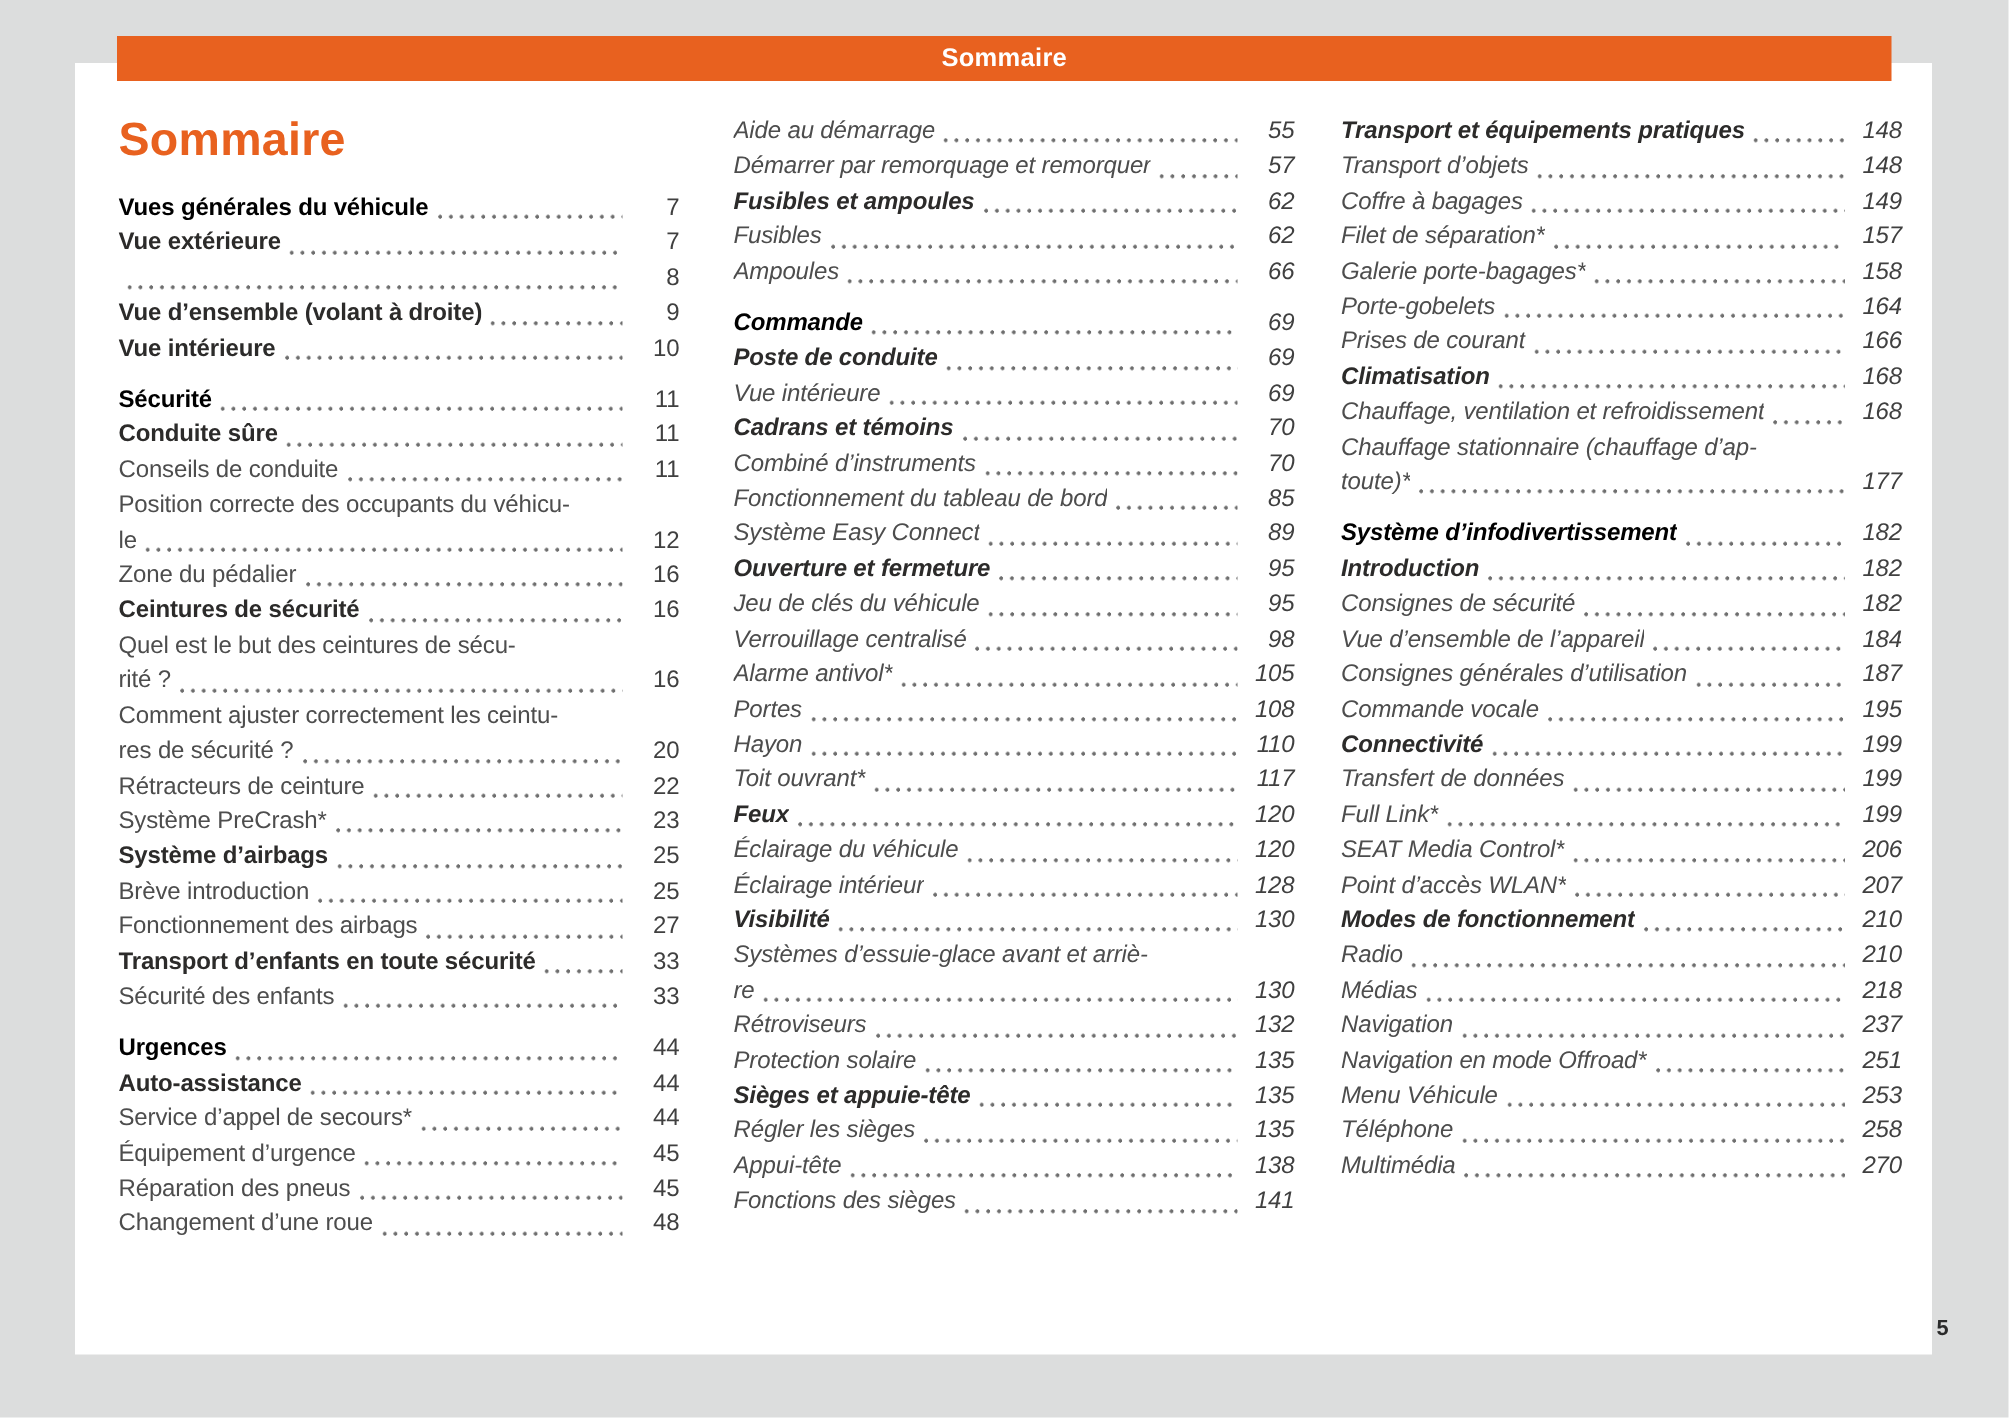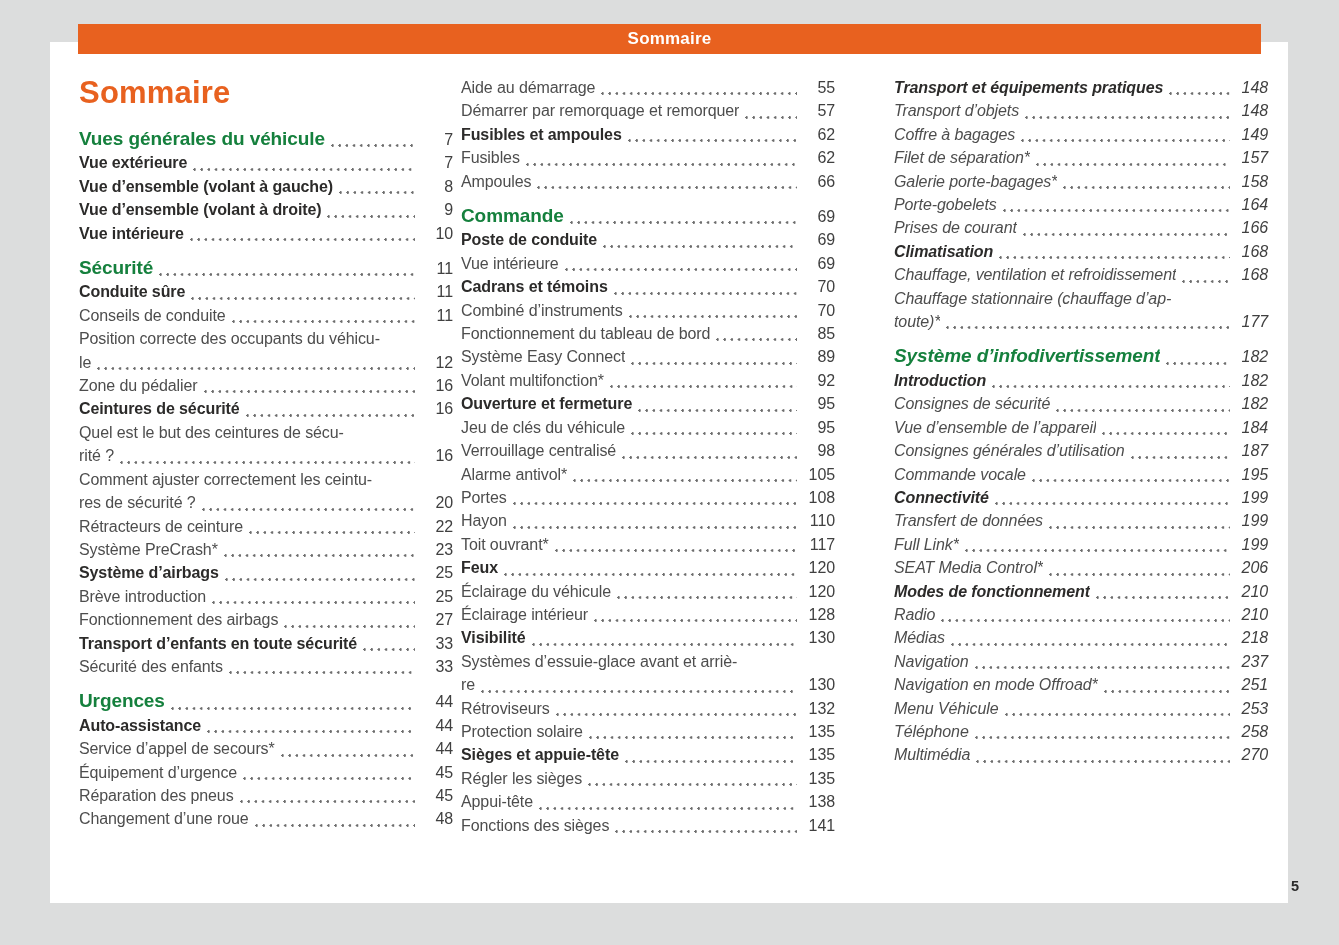--- a/index.html
+++ b/index.html
@@ -31,31 +31,31 @@
 
   .page-title {
     font-size:31px; line-height:34px; font-weight:700; color:#e8611f;
     margin-bottom:17px; letter-spacing:0.2px;
   }
 
   .col {
     position:absolute; top:34px; width:374px;
   }
   .col-1 { left:29px; }
-  .col-2 { left:411px; }
+  .col-2 { left:439px;font-style:italic; }
   .col-3 { left:844px;font-style:italic; }
 
   .row {
     display:flex; align-items:baseline;
     font-size:16px; line-height:23.4px; color:#4d4d4d;
     letter-spacing:-0.1px;
   }
   .row .label { white-space:nowrap; overflow:hidden; }
   .row.section .label { font-weight:700; color:#2c2b2a; }
-  .row.part .label { font-weight:700; color:#15803d; font-size:19px; }
+  .row.part .label { font-weight:700; color:#000000; font-size:16px; }
   .leader {
     flex:1 1 auto; min-width:12px; height:3px;
     align-self:flex-end; margin:0 4px 4px 6px;
     background-image: radial-gradient(circle at 1.5px 1.5px, #6e6e6e 1.15px, rgba(0,0,0,0) 1.45px);
     background-size:7.2px 3px; background-repeat:repeat-x;
   }
   .pagenum {
     flex:0 0 34px; text-align:right; color:#404040; font-weight:400;
     font-size:16px;
   }
@@ -84,21 +84,20 @@
           <span class="label">Vues générales du véhicule</span>
           <span class="leader"></span>
           <span class="pagenum">7</span>
         </div>
         <div class="row section">
           <span class="label">Vue extérieure</span>
           <span class="leader"></span>
           <span class="pagenum">7</span>
         </div>
         <div class="row section">
-          <span class="label">Vue d’ensemble (volant à gauche)</span>
           <span class="leader"></span>
           <span class="pagenum">8</span>
         </div>
         <div class="row section">
           <span class="label">Vue d’ensemble (volant à droite)</span>
           <span class="leader"></span>
           <span class="pagenum">9</span>
         </div>
         <div class="row section">
           <span class="label">Vue intérieure</span>
@@ -277,25 +276,20 @@
         <div class="row entry">
           <span class="label">Fonctionnement du tableau de bord</span>
           <span class="leader"></span>
           <span class="pagenum">85</span>
         </div>
         <div class="row entry">
           <span class="label">Système Easy Connect</span>
           <span class="leader"></span>
           <span class="pagenum">89</span>
         </div>
-        <div class="row entry">
-          <span class="label">Volant multifonction*</span>
-          <span class="leader"></span>
-          <span class="pagenum">92</span>
-        </div>
         <div class="row section">
           <span class="label">Ouverture et fermeture</span>
           <span class="leader"></span>
           <span class="pagenum">95</span>
         </div>
         <div class="row entry">
           <span class="label">Jeu de clés du véhicule</span>
           <span class="leader"></span>
           <span class="pagenum">95</span>
         </div>
@@ -481,20 +475,25 @@
         <div class="row entry">
           <span class="label">Full Link*</span>
           <span class="leader"></span>
           <span class="pagenum">199</span>
         </div>
         <div class="row entry">
           <span class="label">SEAT Media Control*</span>
           <span class="leader"></span>
           <span class="pagenum">206</span>
         </div>
+        <div class="row entry">
+          <span class="label">Point d’accès WLAN*</span>
+          <span class="leader"></span>
+          <span class="pagenum">207</span>
+        </div>
         <div class="row section">
           <span class="label">Modes de fonctionnement</span>
           <span class="leader"></span>
           <span class="pagenum">210</span>
         </div>
         <div class="row entry">
           <span class="label">Radio</span>
           <span class="leader"></span>
           <span class="pagenum">210</span>
         </div>

